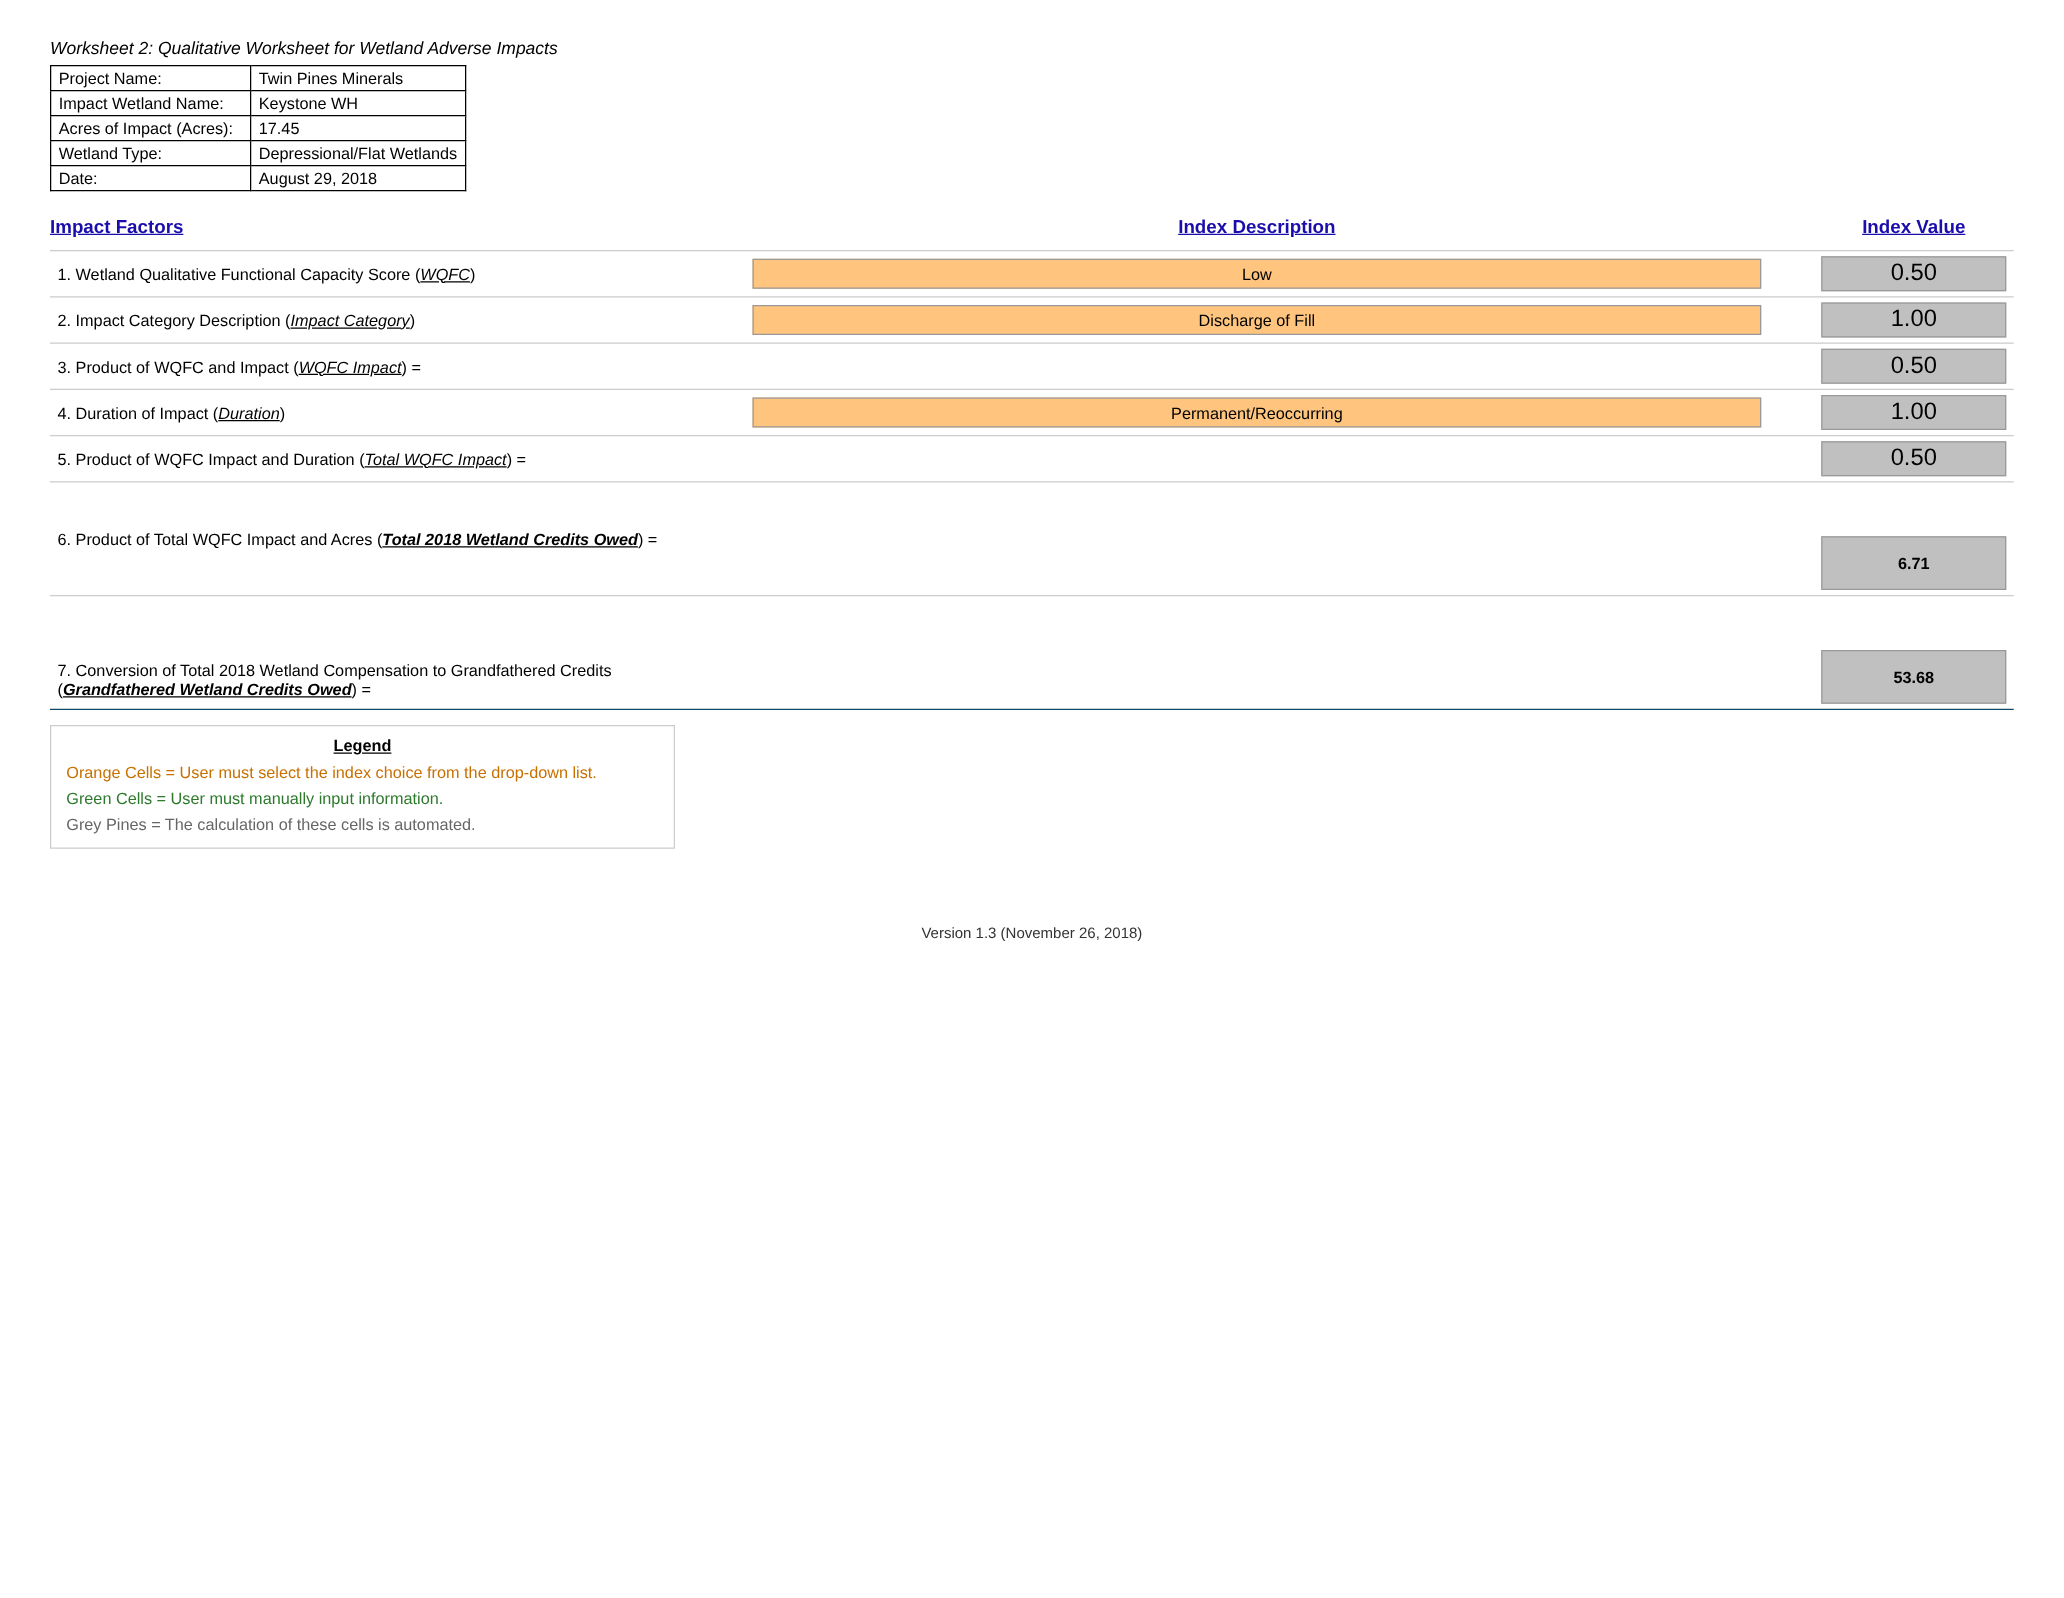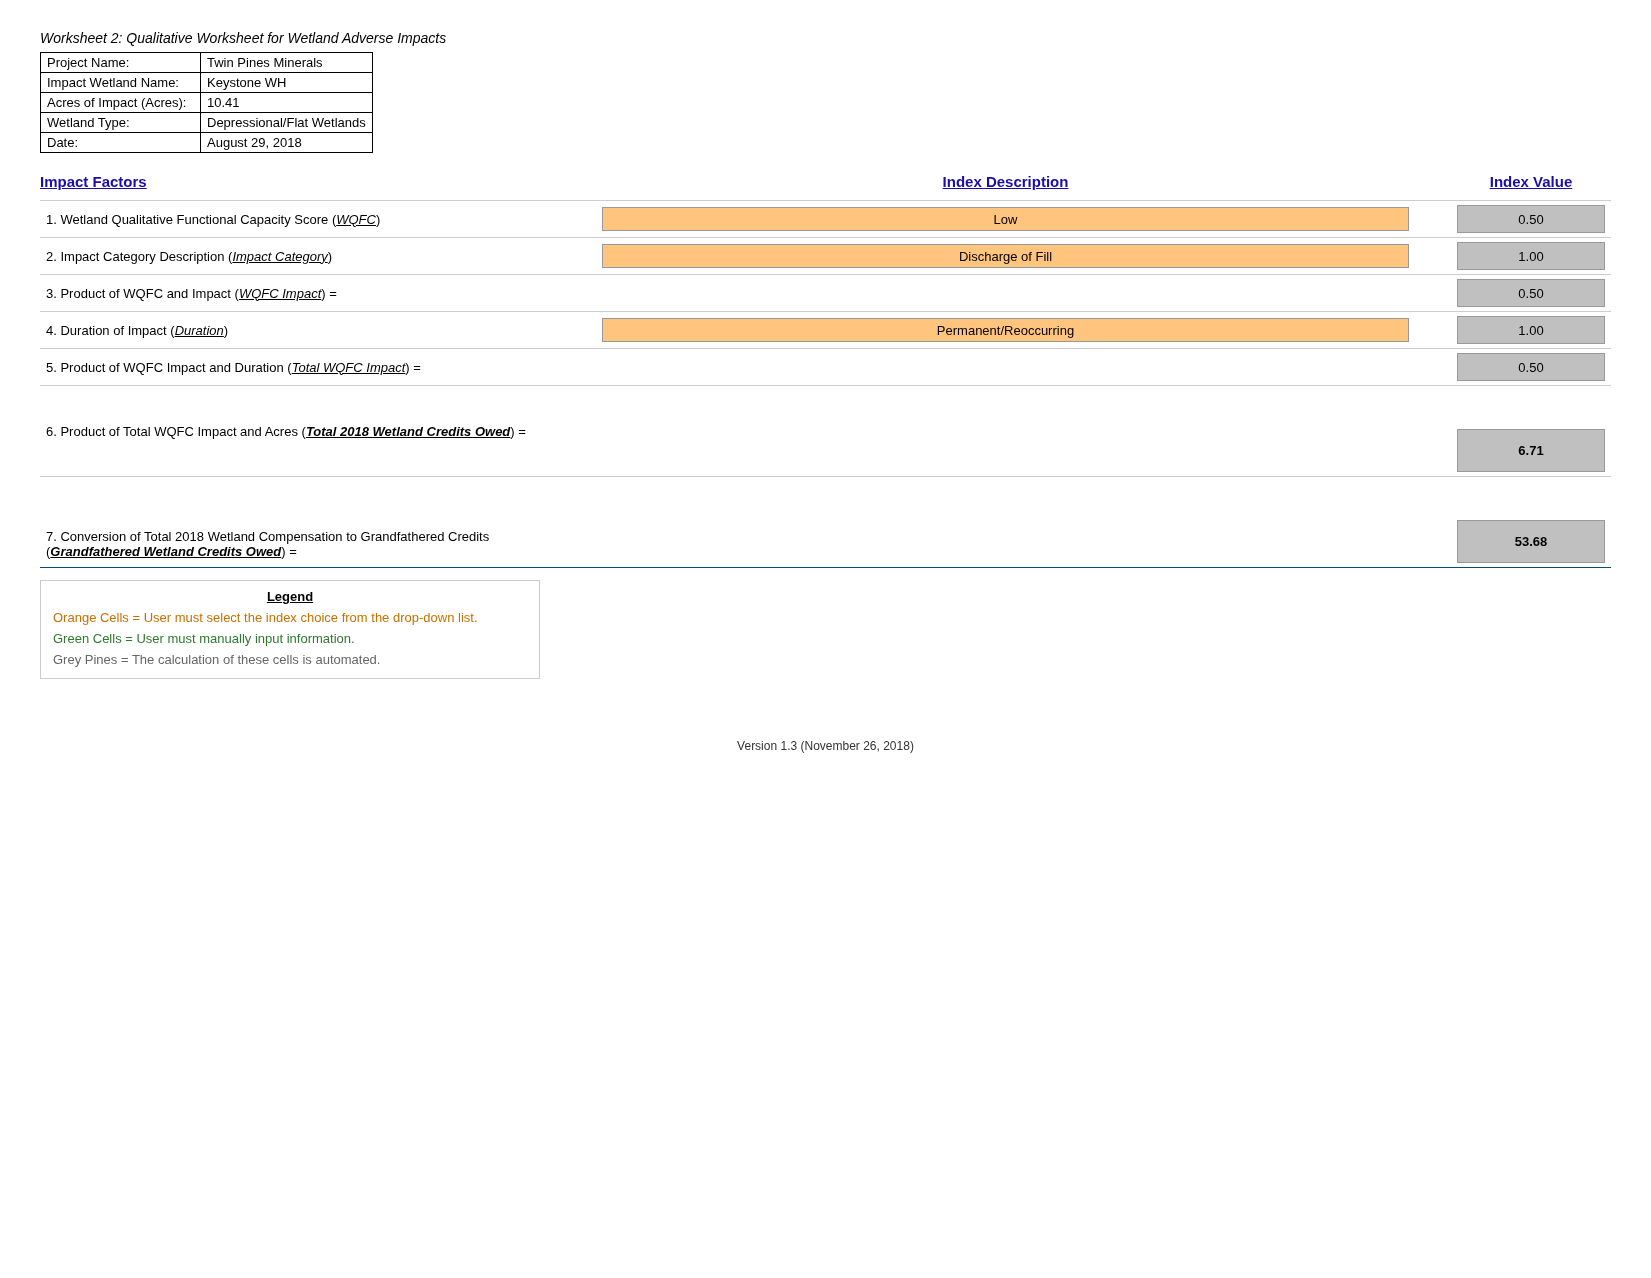--- a/index.html
+++ b/index.html
@@ -98,21 +98,21 @@
       font-size: 13px;
     }
     .grey-box {
       background-color: #c0c0c0;
       border: 1px solid #999;
       width: 100%;
       height: 28px;
       display: flex;
       align-items: center;
       justify-content: center;
-      font-size: 13px;
+      font-size: 19px;
     }
     .grey-box-highlight {
       background-color: #c0c0c0;
       border: 1px solid #999;
       width: 100%;
       height: 43px;
       display: flex;
       align-items: center;
       justify-content: center;
       font-size: 13px;
@@ -168,21 +168,21 @@
       <tr>
     <td>Project Name:</td>
     <td>Twin Pines Minerals</td>
   </tr>
   <tr>
     <td>Impact Wetland Name:</td>
     <td>Keystone WH</td>
   </tr>
   <tr>
     <td>Acres of Impact (Acres):</td>
-    <td>10.41</td>
+    <td>17.45</td>
   </tr>
   <tr>
     <td>Wetland Type:</td>
     <td>Depressional/Flat Wetlands</td>
   </tr>
   <tr>
     <td>Date:</td>
     <td>August 29, 2018</td>
   </tr>
 </tbody>

